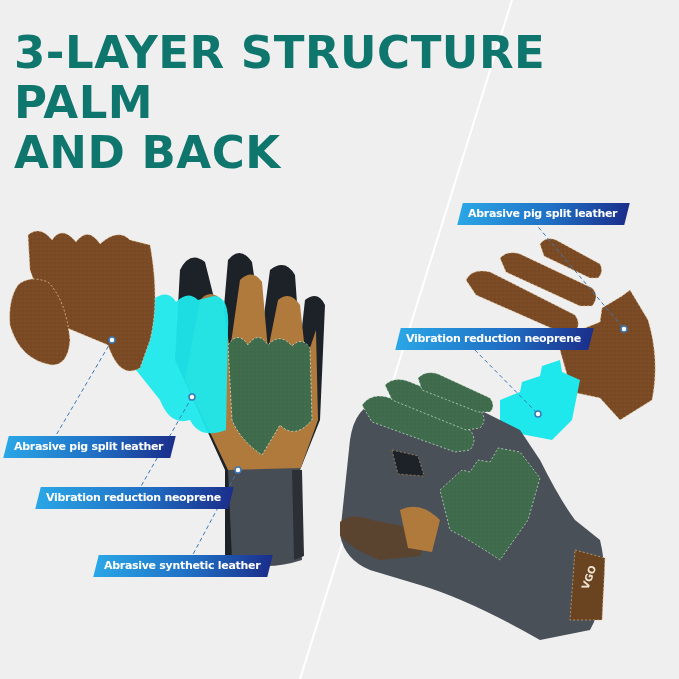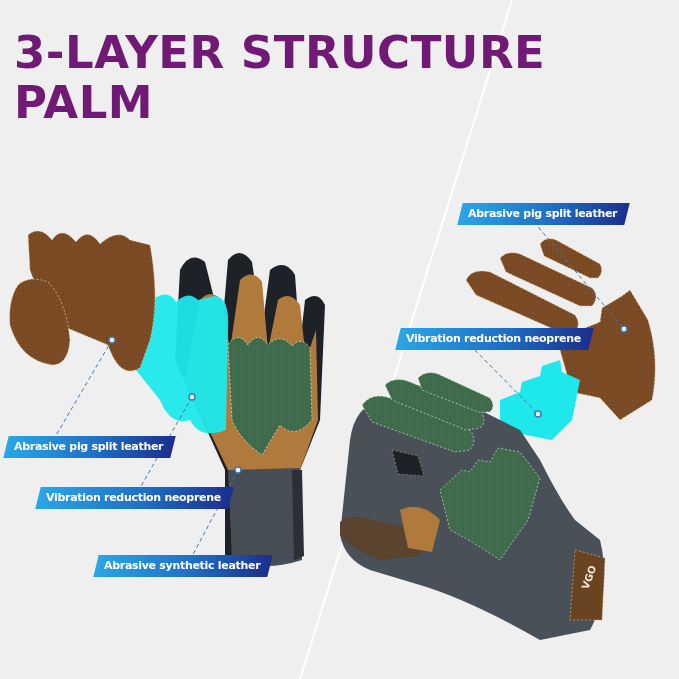--- a/index.html
+++ b/index.html
@@ -1,35 +1,36 @@
 <!DOCTYPE html>
 <html><head>
 <meta charset="utf-8">
 <style>
   html, body { margin:0; padding:0; }
   body { width:679px; height:679px; overflow:hidden; background:#efefef; font-family:"Liberation Sans", sans-serif; }
   .canvas { position:relative; width:679px; height:679px; background:#efefef; overflow:hidden; }
   .divider { position:absolute; left:0; top:0; width:679px; height:679px; pointer-events:none; }
-  .title { position:absolute; left:14px; top:28px; margin:0; font-family:"DejaVu Sans", sans-serif; font-weight:bold; font-size:45px; line-height:50px; color:#701a75; letter-spacing:0.5px; }
+  .title { position:absolute; left:14px; top:28px; margin:0; font-family:"DejaVu Sans", sans-serif; font-weight:bold; font-size:45px; line-height:50px; color:#0f766e; letter-spacing:0.5px; }
   .subtitle { position:absolute; left:15px; top:136px; width:640px; margin:0; font-family:"Liberation Sans", sans-serif; font-size:18px; line-height:26px; color:#111; letter-spacing:0.3px; }
   .art { position:absolute; left:0; top:0; width:679px; height:679px; }
   .tag { position:absolute; height:22px; color:#fff; font-family:"DejaVu Sans", sans-serif; font-weight:bold; font-size:11px; line-height:22px; padding:0 10px 0 8px; white-space:nowrap; transform:skewX(-14deg); background:linear-gradient(90deg,#2aa6e6 0%,#1f6fc4 55%,#1b2f8c 100%); }
   .tag span { display:inline-block; transform:skewX(14deg); letter-spacing:-0.3px; }
 </style>
 </head>
 <body>
 
 <div class="canvas">
 
   <svg class="divider" viewBox="0 0 679 679">
     <line x1="512" y1="0" x2="300" y2="679" stroke="#ffffff" stroke-width="2"></line>
   </svg>
 
   <h1 class="title">
     <div>3-LAYER STRUCTURE PALM</div>
+    <div>AND BACK</div>
   </h1>
 
 
   <svg class="art" viewBox="0 0 679 679">
     <defs>
       <pattern id="suede" width="4" height="4" patternUnits="userSpaceOnUse">
         <rect width="4" height="4" fill="#7a4a24"></rect>
         <circle cx="1" cy="1" r="0.6" fill="#8a5a30"></circle>
         <circle cx="3" cy="3" r="0.5" fill="#6a3e1c"></circle>
       </pattern>

